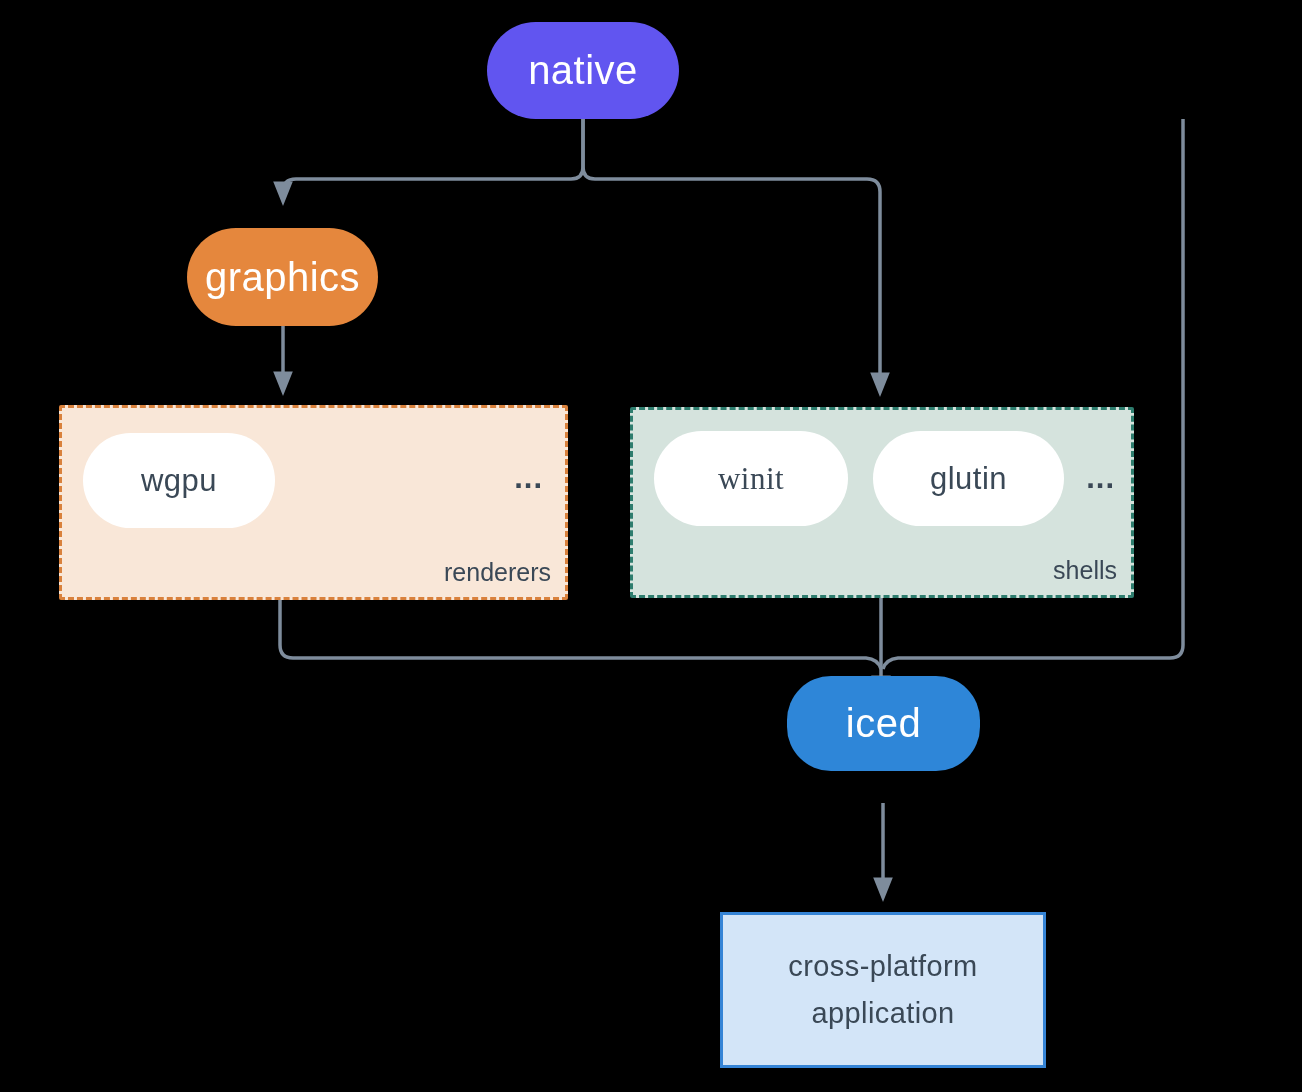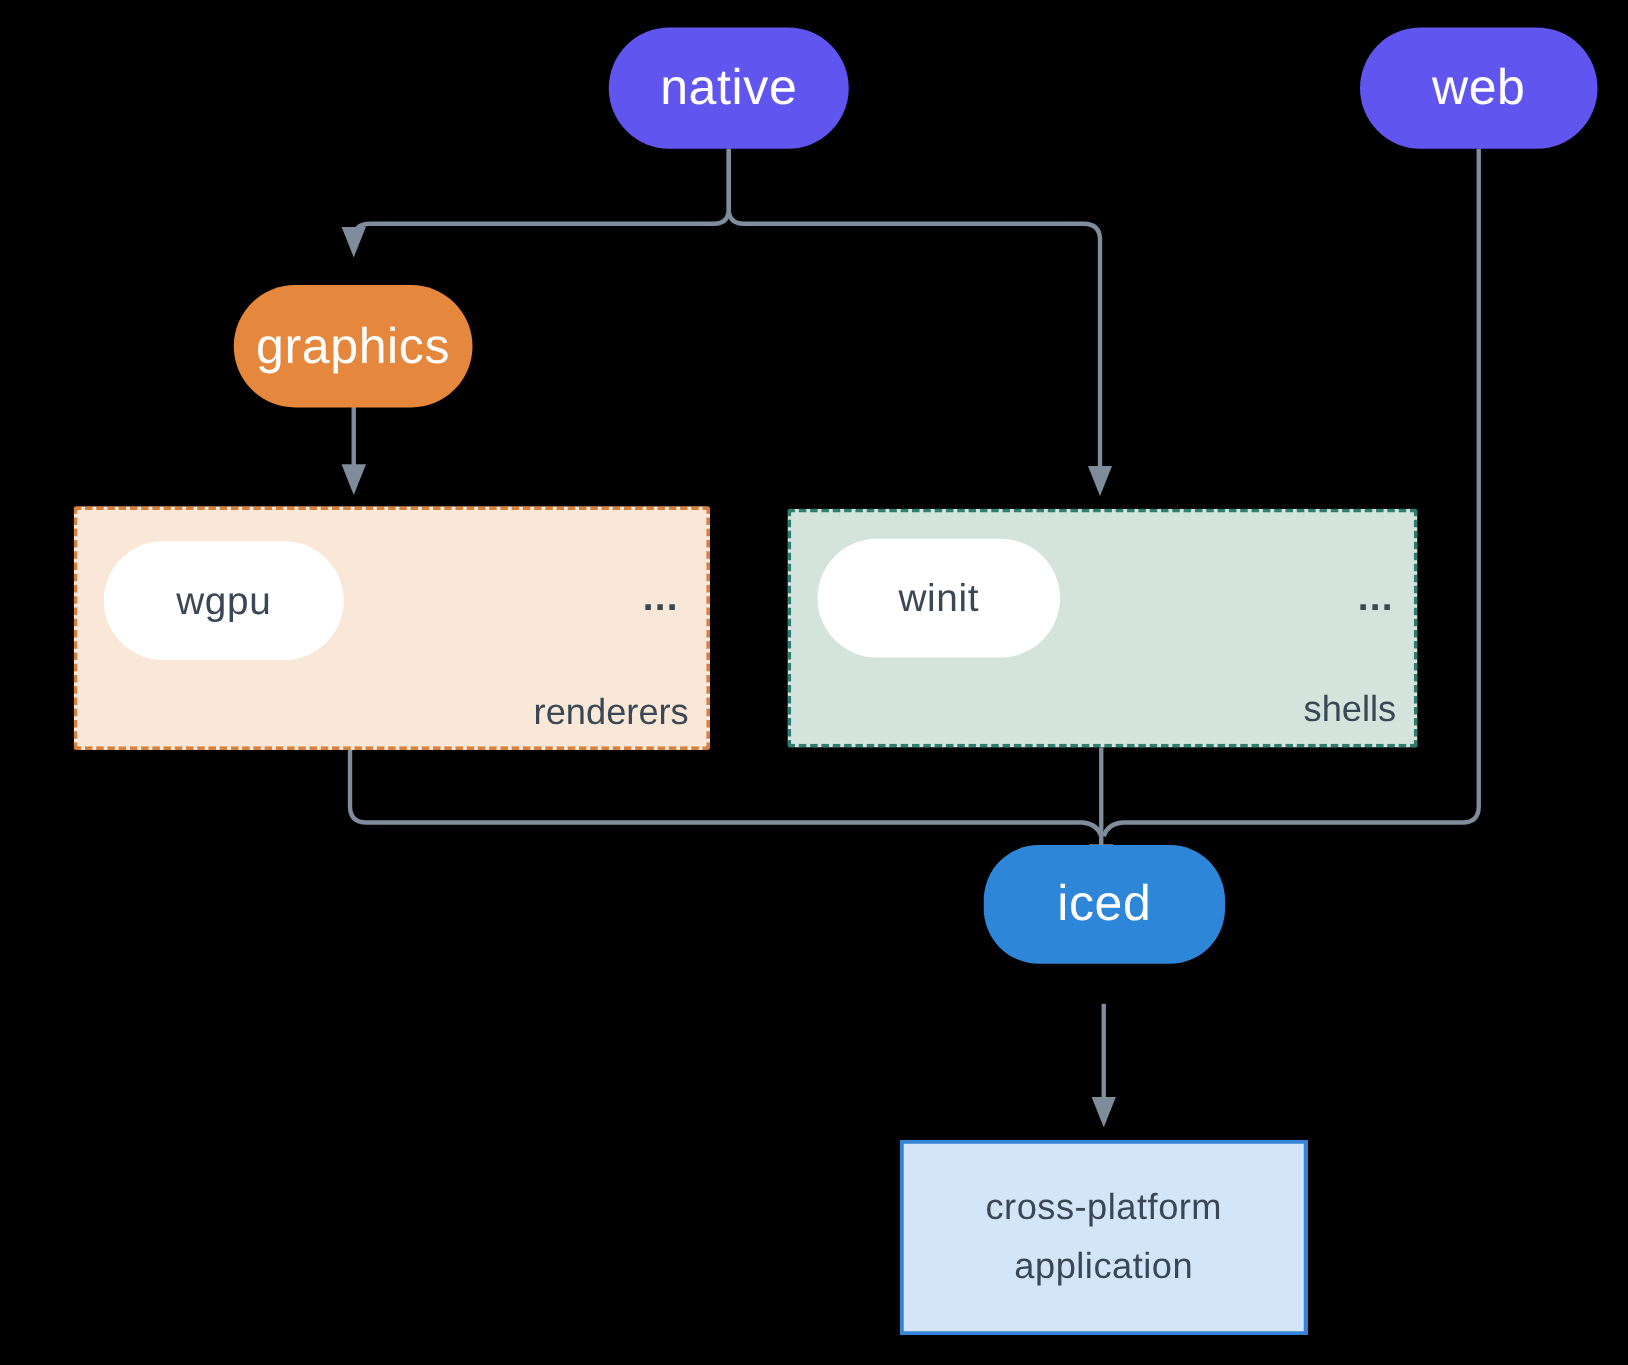--- a/index.html
+++ b/index.html
@@ -39,29 +39,29 @@
   .group.shells{
     left:630px;top:407px;width:504px;height:191px;
     background:var(--shells-bg);border:3px dashed var(--shells-border);
   }
   .white-pill{
     position:absolute;display:flex;align-items:center;justify-content:center;
     background:#fff;border-radius:48px;color:var(--text-dark);font-size:31px;letter-spacing:.5px;
   }
   .group.renderers .white-pill.p0{left:21px;top:25px;width:192px;height:95px;}
   .group.renderers .white-pill.p1{left:236px;top:25px;width:194px;height:95px;}
-  .group.shells .white-pill.p0{left:21px;top:21px;width:194px;height:95px;}
+  .group.shells .white-pill.p0{left:21px;top:21px;width:194px;height:95px;font-family:Liberation Serif, serif;}
   .group.shells .white-pill.p1{left:240px;top:21px;width:191px;height:95px;}
   .group .dots{
     position:absolute;color:var(--text-dark);font-size:31px;font-weight:600;letter-spacing:1px;
   }
   .group.renderers .dots{right:22px;top:52px;}
   .group.shells .dots{right:16px;top:50px;}
   .group .group-label{
-    position:absolute;right:14px;bottom:10px;color:var(--text-dark);font-size:29px;
+    position:absolute;right:14px;bottom:10px;color:var(--text-dark);font-size:25px;
   }
 
   .app-box{
     position:absolute;left:720px;top:912px;width:326px;height:156px;
     background:var(--app-bg);border:3px solid var(--app-border);
     display:flex;flex-direction:column;align-items:center;justify-content:center;
     color:var(--text-dark);font-size:29px;line-height:47px;letter-spacing:.4px;
   }
 </style>
 </head>
@@ -81,40 +81,40 @@
     <path class="edge" d="M 280 600 L 280 645 Q 280 658 293 658 L 866 658 Q 878 659 881 669"></path>
     <path class="edge" d="M 1183 119 L 1183 645 Q 1183 658 1170 658 L 898 658 Q 886 659 883 669"></path>
     <path class="edge" d="M 881 598 L 881 695" marker-end="url(#arrow)"></path>
     <path class="edge" d="M 883 803 L 883 897" marker-end="url(#arrow)"></path>
   </svg>
 
   <div class="pill native">
     <span>native</span>
   </div>
 
-  <div class="pill web">
-    <span>web</span>
-  </div>
 
   <div class="pill graphics">
     <span>graphics</span>
   </div>
 
   <div class="group renderers">
     <div class="white-pill p0">
       <span>wgpu</span>
     </div>
     <div class="dots">...</div>
     <div class="group-label">renderers</div>
   </div>
 
   <div class="group shells">
     <div class="white-pill p0">
       <span>winit</span>
     </div>
+    <div class="white-pill p1">
+      <span>glutin</span>
+    </div>
     <div class="dots">...</div>
     <div class="group-label">shells</div>
   </div>
 
   <div class="pill iced">
     <span>iced</span>
   </div>
 
   <div class="app-box">
     <span>cross-platform</span>

